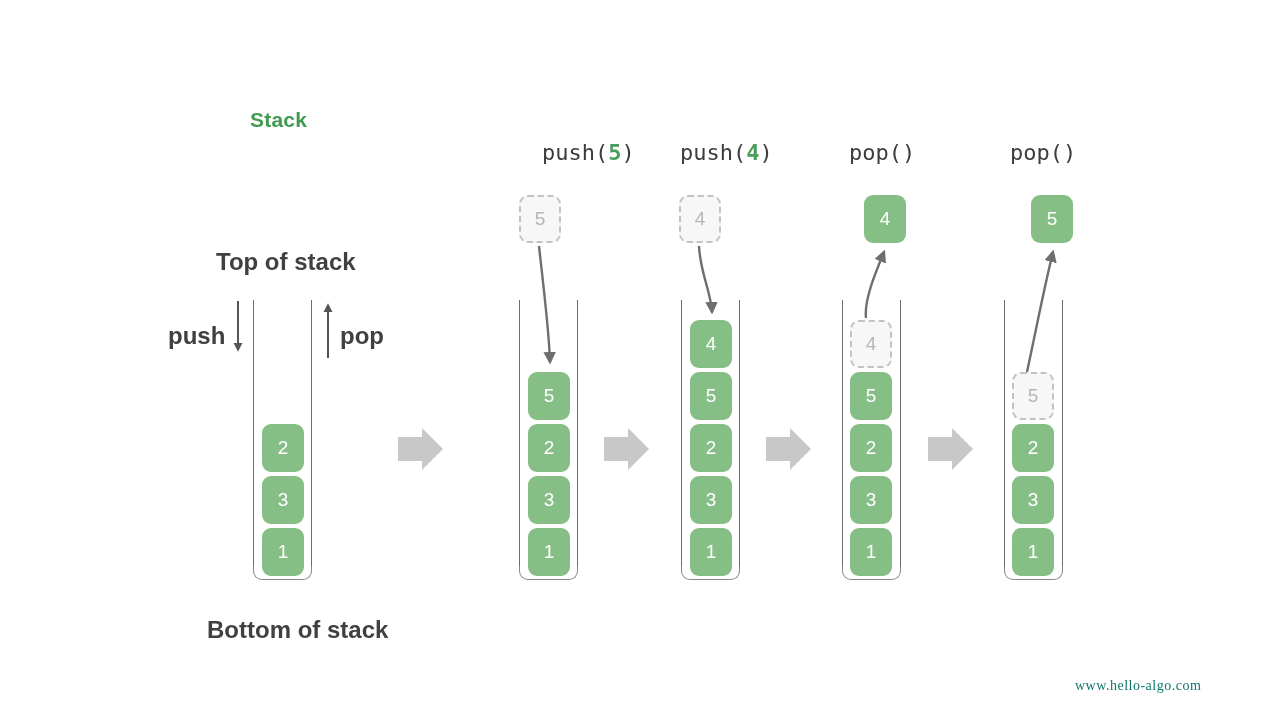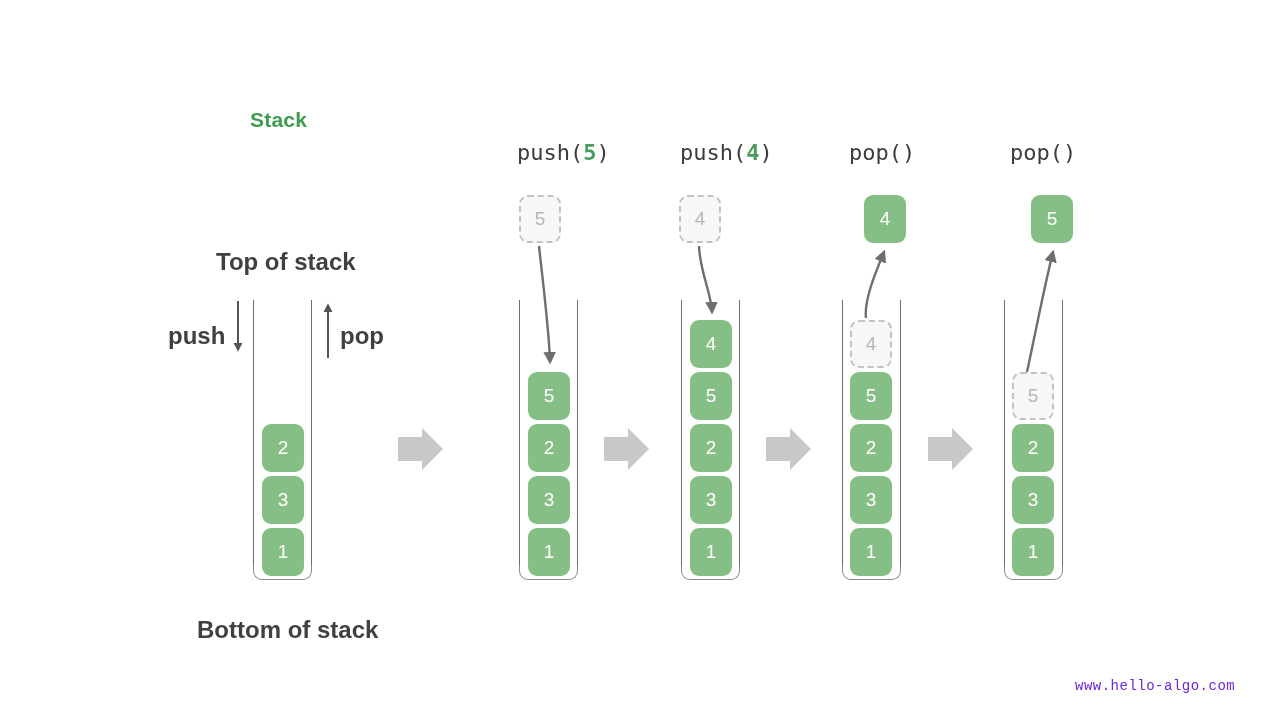--- a/index.html
+++ b/index.html
@@ -96,23 +96,23 @@
     color: #ffffff;
   }
   .cell.ghost {
     background: #f7f7f7;
     color: #b6b6b6;
     border: 2px dashed #c2c2c2;
   }
 
   
   .watermark {
-    font-family: Liberation Mono, monospace;
+    font-family: Liberation Serif, serif;
     font-size: 14px;
-    color: #6d28d9;
+    color: #0f766e;
     white-space: nowrap;
     letter-spacing: 0.5px;
   }
 
   svg.overlay {
     position: absolute;
     left: 0; top: 0;
     width: 1280px;
     height: 720px;
     pointer-events: none;
@@ -124,32 +124,32 @@
 <div id="canvas">
 
   <div class="abs title" style="left:250px; top:108px;">Stack</div>
 
   <div class="abs annot" style="left:216px; top:248px;">Top of stack</div>
 
   <div class="abs annot" style="left:168px; top:322px;">push</div>
 
   <div class="abs annot" style="left:340px; top:322px;">pop</div>
 
-  <div class="abs annot" style="left:197px; top:616px;">Bottom of stack</div>
+  <div class="abs annot" style="left:207px; top:616px;">Bottom of stack</div>
 
   <div class="stack-container" style="left:253px; top:300px; width:59px; height:280px;">
     <div class="wall wall-left" style="height:266px;"></div>
     <div class="wall wall-right" style="height:266px;"></div>
     <div class="base" style="top:266px;"></div>
   </div>
   <div class="abs cell solid" style="left:262px; top:424px;">2</div>
   <div class="abs cell solid" style="left:262px; top:476px;">3</div>
   <div class="abs cell solid" style="left:262px; top:528px;">1</div>
 
-  <div class="abs op-label" style="left:517px; top:140px;"><span>push</span>(<span class="op-arg">5</span>)</div>
+  <div class="abs op-label" style="left:542px; top:140px;"><span>push</span>(<span class="op-arg">5</span>)</div>
 
   <div class="abs cell ghost" style="left:519px; top:195px;">5</div>
 
   <div class="stack-container" style="left:519px; top:300px; width:59px; height:280px;">
     <div class="wall wall-left" style="height:266px;"></div>
     <div class="wall wall-right" style="height:266px;"></div>
     <div class="base" style="top:266px;"></div>
   </div>
   <div class="abs cell solid" style="left:528px; top:372px;">5</div>
   <div class="abs cell solid" style="left:528px; top:424px;">2</div>

